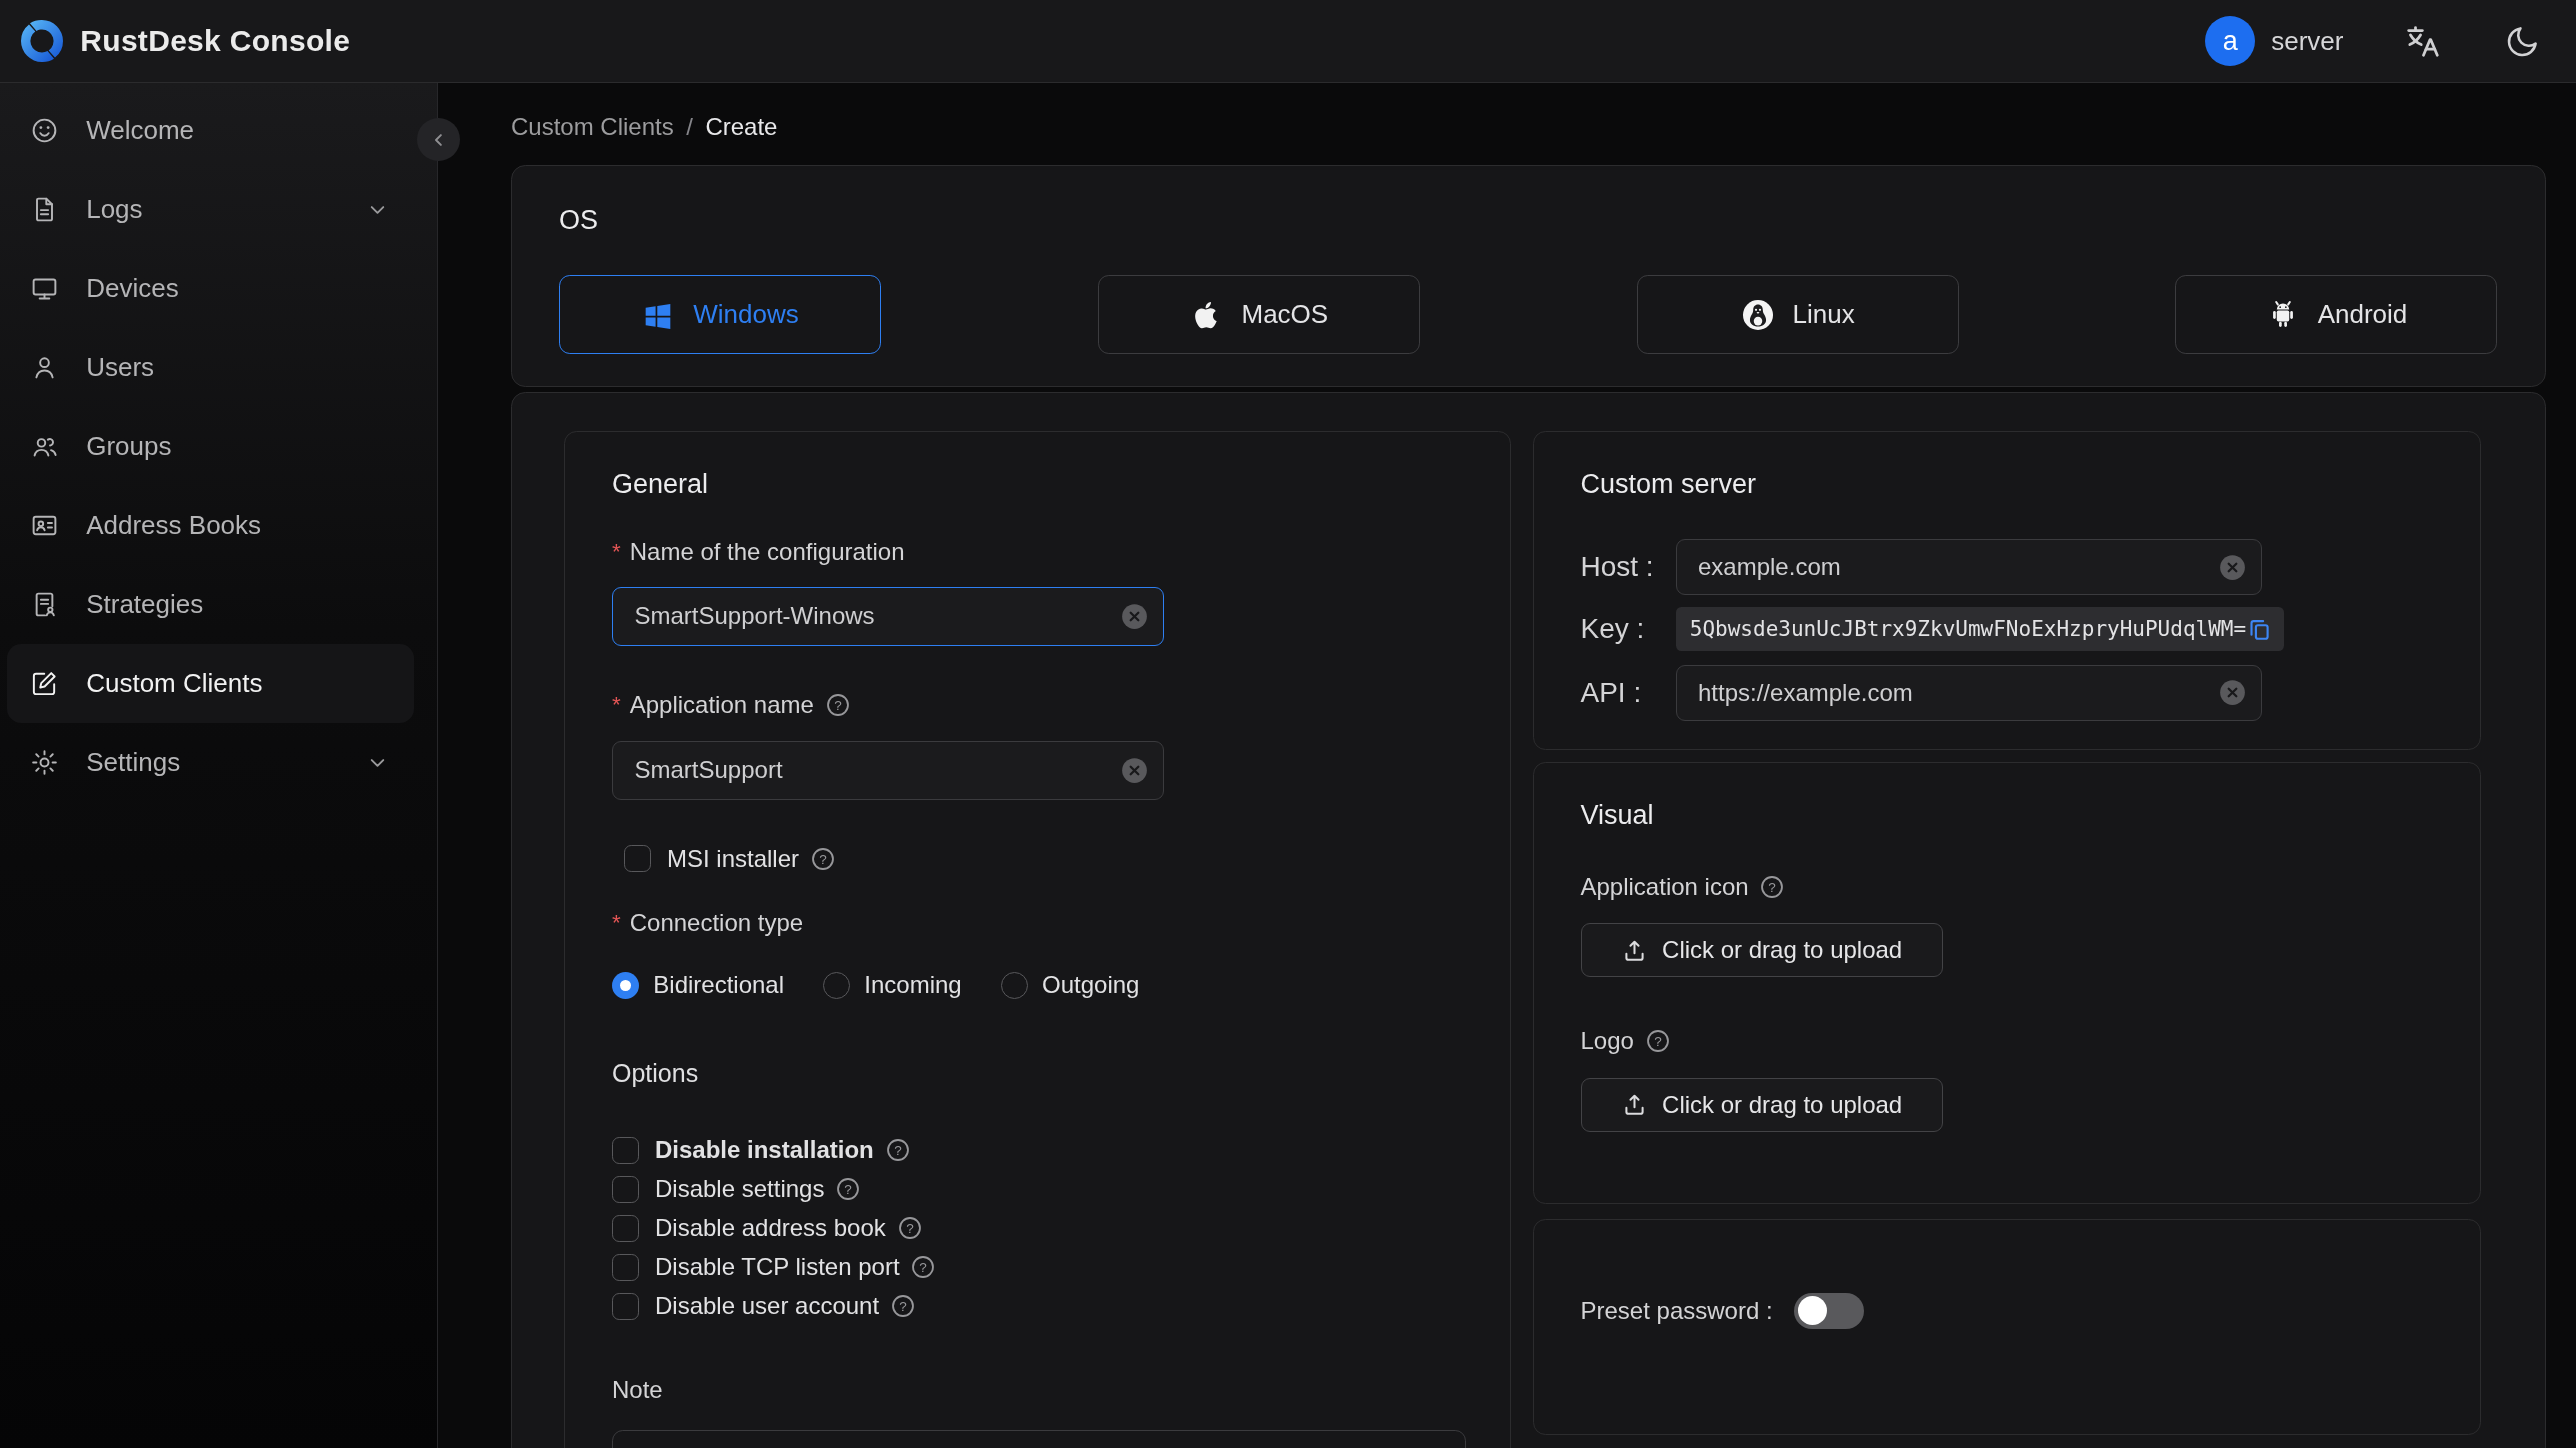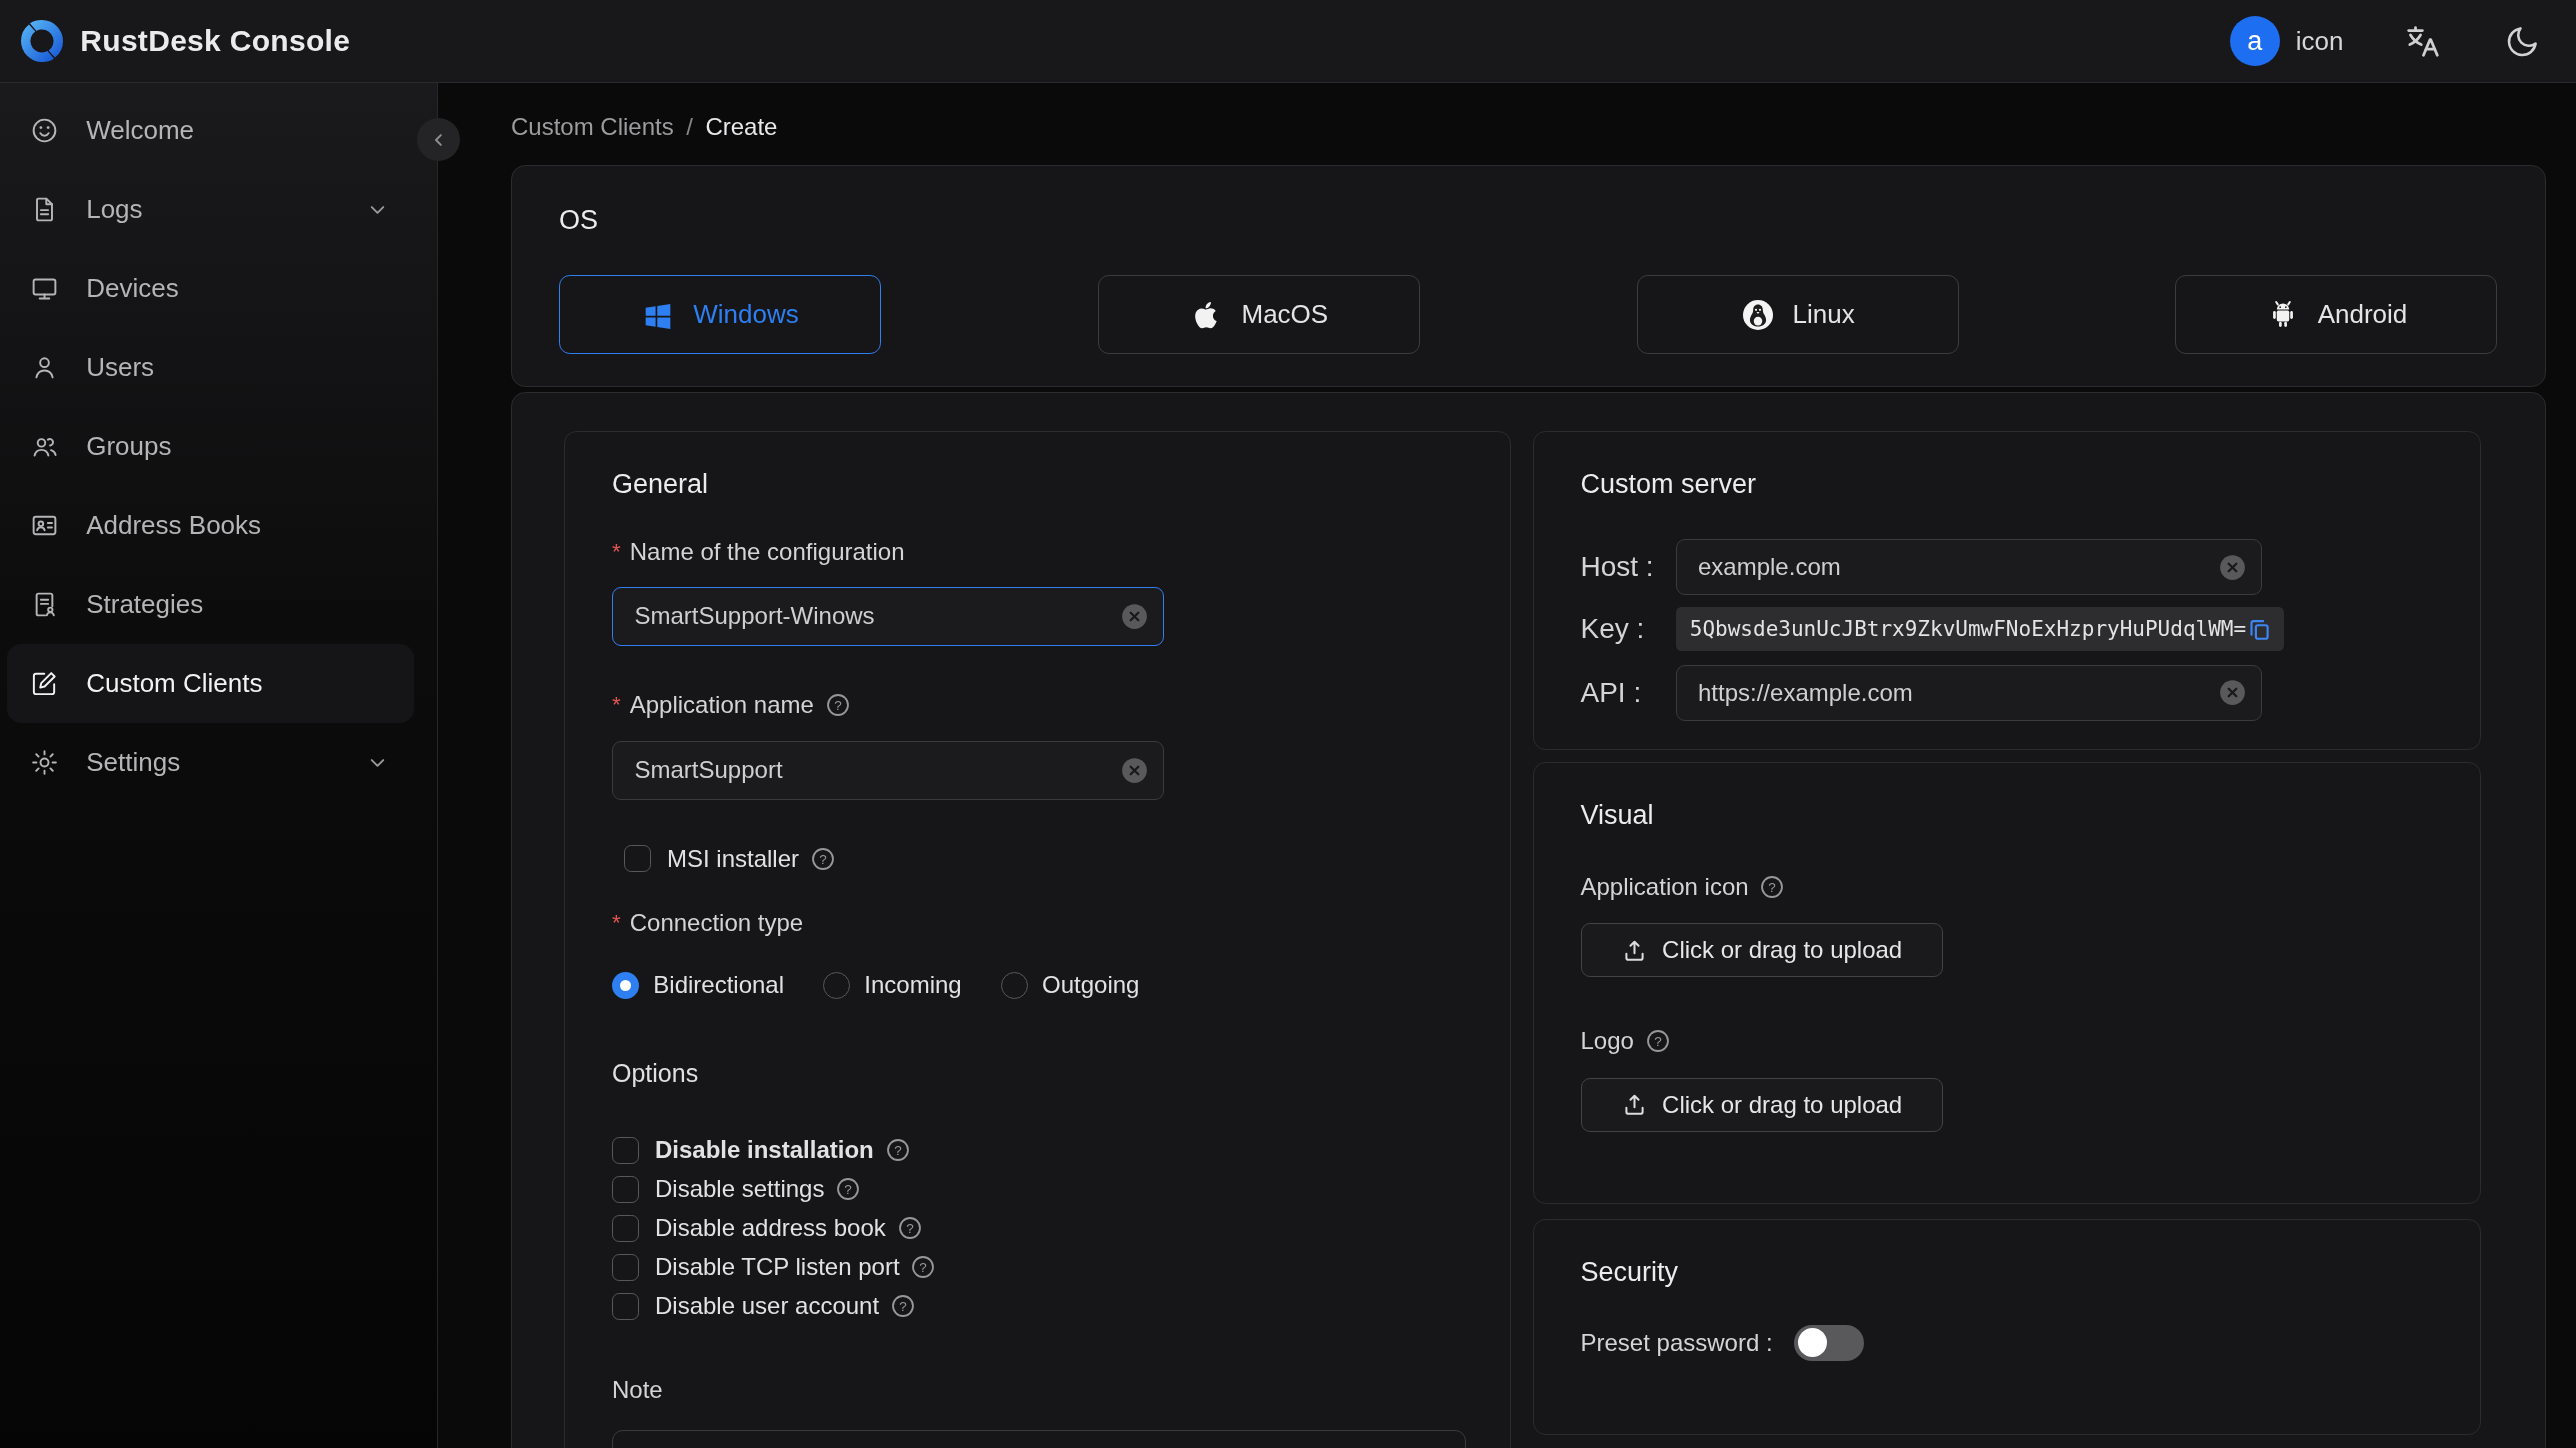--- a/index.html
+++ b/index.html
@@ -158,21 +158,21 @@
         <stop offset="0" stop-color="#57b5f5"></stop>
           <stop offset="1" stop-color="#1657d6"></stop>
       </linearGradient>
     </defs>
     <path d="M24 3a21 21 0 0 1 21 21 21 21 0 0 1-8 16.6l-6.3-7.2A11.5 11.5 0 0 0 24 12.5c-2 0-3.9.5-5.5 1.4L12 6.3A21 21 0 0 1 24 3z" fill="url(#lg1)"></path>
     <path d="M24 45A21 21 0 0 1 3 24 21 21 0 0 1 11 7.4l6.3 7.2A11.5 11.5 0 0 0 24 35.5c2 0 3.9-.5 5.5-1.4l6.5 7.6A21 21 0 0 1 24 45z" fill="url(#lg1)"></path>
   </svg>
   <div class="app-title">RustDesk Console</div>
   <div class="header-spacer"></div>
   <div class="avatar">a</div>
-  <div class="user-name">icon</div>
+  <div class="user-name">server</div>
   <div class="translate-btn">
     <svg width="39" height="39" viewBox="0 0 24 24" class="si" style="stroke-width:1.7">
       <path d="M3.5 5.3h8.4"></path>
         <path d="M7.7 3.4v1.9"></path>
       <path d="M4.6 8c1.6 2.7 4 4.8 6.6 5.9"></path>
       <path d="M10.8 8c-1.6 2.7-4 4.8-6.6 5.9"></path>
       <path d="M12.6 20.5l4-9.6h.5l4 9.6"></path>
         <path d="M14.2 16.7h5.3"></path>
     </svg>
   </div>
@@ -507,21 +507,20 @@
         <button class="upload-btn">
           <svg class="up-icon si" viewBox="0 0 24 24" style="stroke-width:1.8">
             <path d="M12 14.5V4.4M8.4 7.8L12 4.2l3.6 3.6"></path>
             <path d="M4.8 14.8v3.8a1.6 1.6 0 0 0 1.6 1.6h11.2a1.6 1.6 0 0 0 1.6-1.6v-3.8"></path>
           </svg>
           <span>Click or drag to upload</span>
         </button>
       </div>
 
       <div class="inner-card security-card">
-        <div class="section-title">Security</div>
         <div class="security-row">
           <span class="sec-label">Preset password :</span>
           <div class="toggle">
             <div class="knob"></div>
           </div>
         </div>
       </div>
 
     </div>
   </div>

